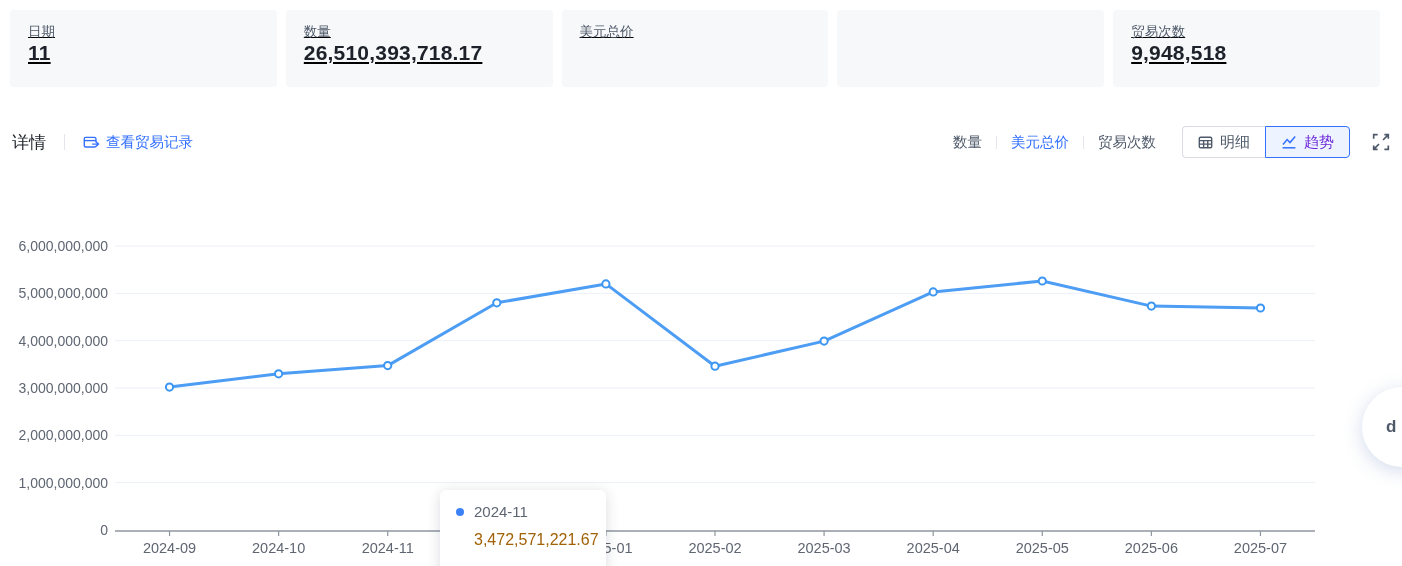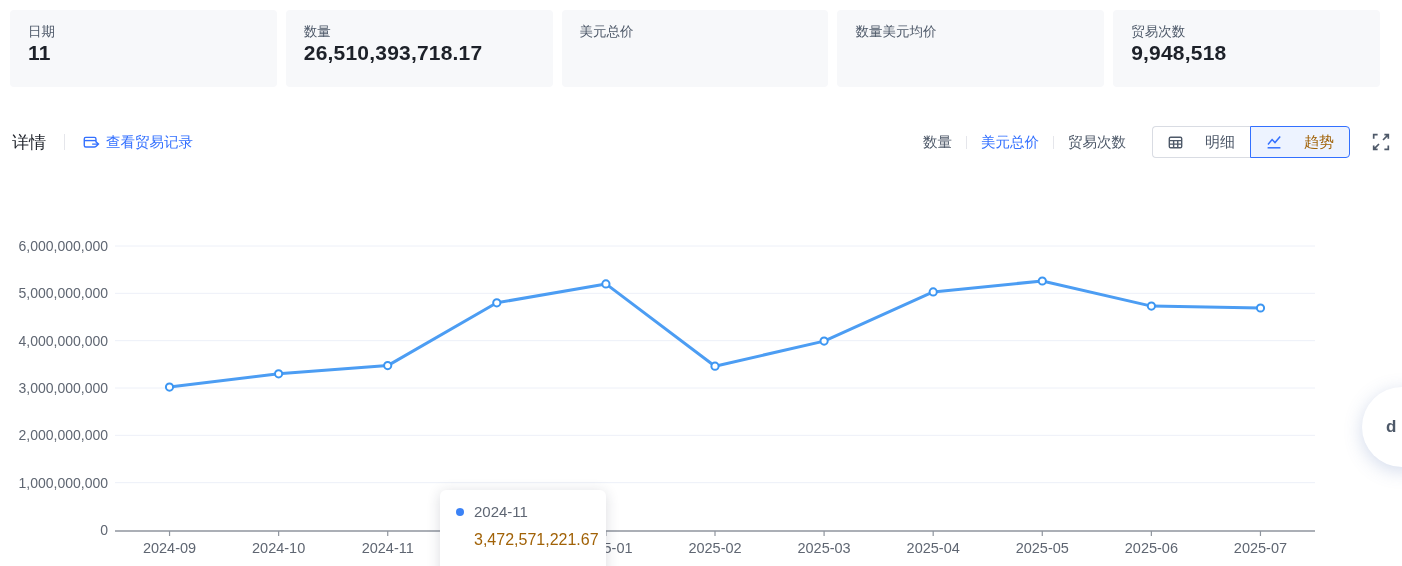--- a/index.html
+++ b/index.html
@@ -1,39 +1,39 @@
 <!DOCTYPE html>
 <html><head>
 <meta charset="utf-8">
 <style>
   * { margin:0; padding:0; box-sizing:border-box; }
   body { font-family:"Liberation Sans", sans-serif; background:#fff; }
   .screen { position:relative; width:1402px; height:566px; overflow:hidden; background:#fff; }
 
   
-  .cards { position:absolute; top:10px; left:10px; right:22px; display:flex; gap:9px; }
+  .cards { position:absolute; top:10px; left:10px; right:22px; display:flex; gap:9px;text-decoration:underline; }
   .card { flex:1; background:#f7f8fa; border-radius:4px; padding:13px 18px 15px 18px; height:77px; }
   .card .label { font-size:13.5px; color:#4e5969; }
   .card .value { font-size:21px; font-weight:bold; color:#1d2129; letter-spacing:0.2px; }
 
   
   .toolbar { position:absolute; top:126px; left:12px; right:12px; height:32px; display:flex; align-items:center; }
   .title { font-size:17px; font-weight:normal; color:#1d2129; }
   .vdiv { width:1px; height:16px; background:#e5e6eb; margin:0 18px; }
   .vdiv.small { height:13px; margin:0 14px; }
   .link { display:flex; align-items:center; gap:6px; color:#3370ff; font-size:14.5px; cursor:pointer; }
   .spacer { flex:1; }
   .metric-tab { font-size:14.5px; color:#4e5969; cursor:pointer; }
   .metric-tab.active { color:#3370ff; }
   .seg-group { display:flex; margin-left:26px; }
-  .seg-btn { display:flex; align-items:center; gap:22px; height:32px; padding:0 15px; font-size:15px;
+  .seg-btn { display:flex; align-items:center; gap:7px; height:32px; padding:0 15px; font-size:15px;
              border:1px solid #d9dce3; background:#fff; color:#4e5969; cursor:pointer; }
   .seg-btn.first { border-radius:4px 0 0 4px; border-right:none; }
   .seg-btn.last  { border-radius:0 4px 4px 0; }
-  .seg-btn.active { border:1px solid #3370ff; background:#edf3ff; color:#a16207; }
+  .seg-btn.active { border:1px solid #3370ff; background:#edf3ff; color:#6d28d9; }
   .expand-btn { margin-left:22px; cursor:pointer; display:flex; align-items:center; }
 
   
   .chart-wrap { position:absolute; left:0; top:230px; width:1402px; height:336px; }
 
   
   .tooltip { position:absolute; left:440px; top:490px; width:166px; height:96px;
              background:#fff; border-radius:6px; box-shadow:0 2px 14px rgba(30,40,60,0.16);
              padding:13px 16px; z-index:5; }
   .tooltip .row1 { display:flex; align-items:center; }
@@ -58,21 +58,20 @@
       <div class="value">11</div>
     </div>
     <div class="card">
       <div class="label">数量</div>
       <div class="value">26,510,393,718.17</div>
     </div>
     <div class="card">
       <div class="label">美元总价</div>
     </div>
     <div class="card">
-      <div class="label">数量美元均价</div>
     </div>
     <div class="card">
       <div class="label">贸易次数</div>
       <div class="value">9,948,518</div>
     </div>
   </div>
 
   <div class="toolbar">
     <span class="title">详情</span>
     <span class="vdiv"></span>

